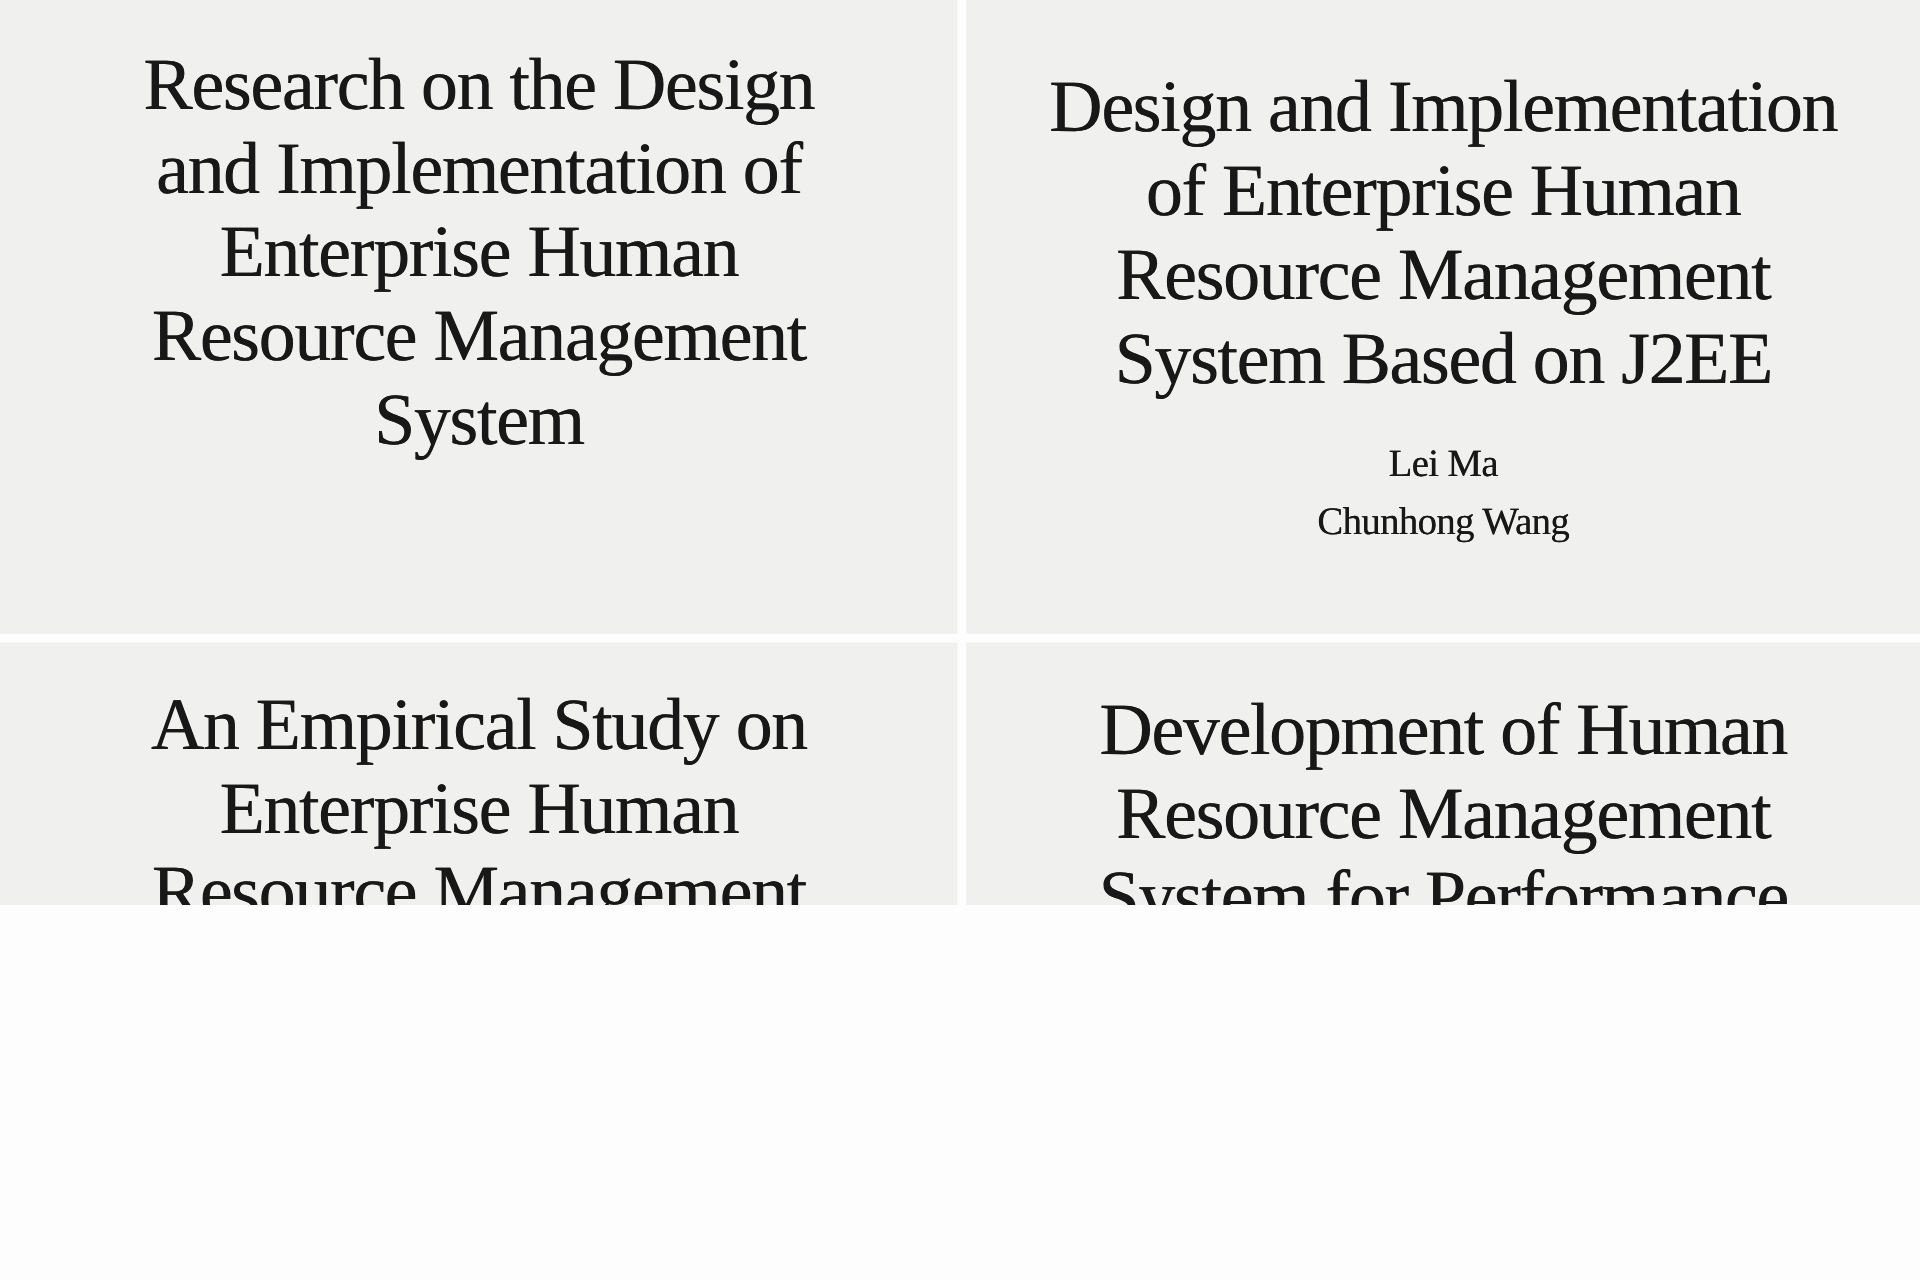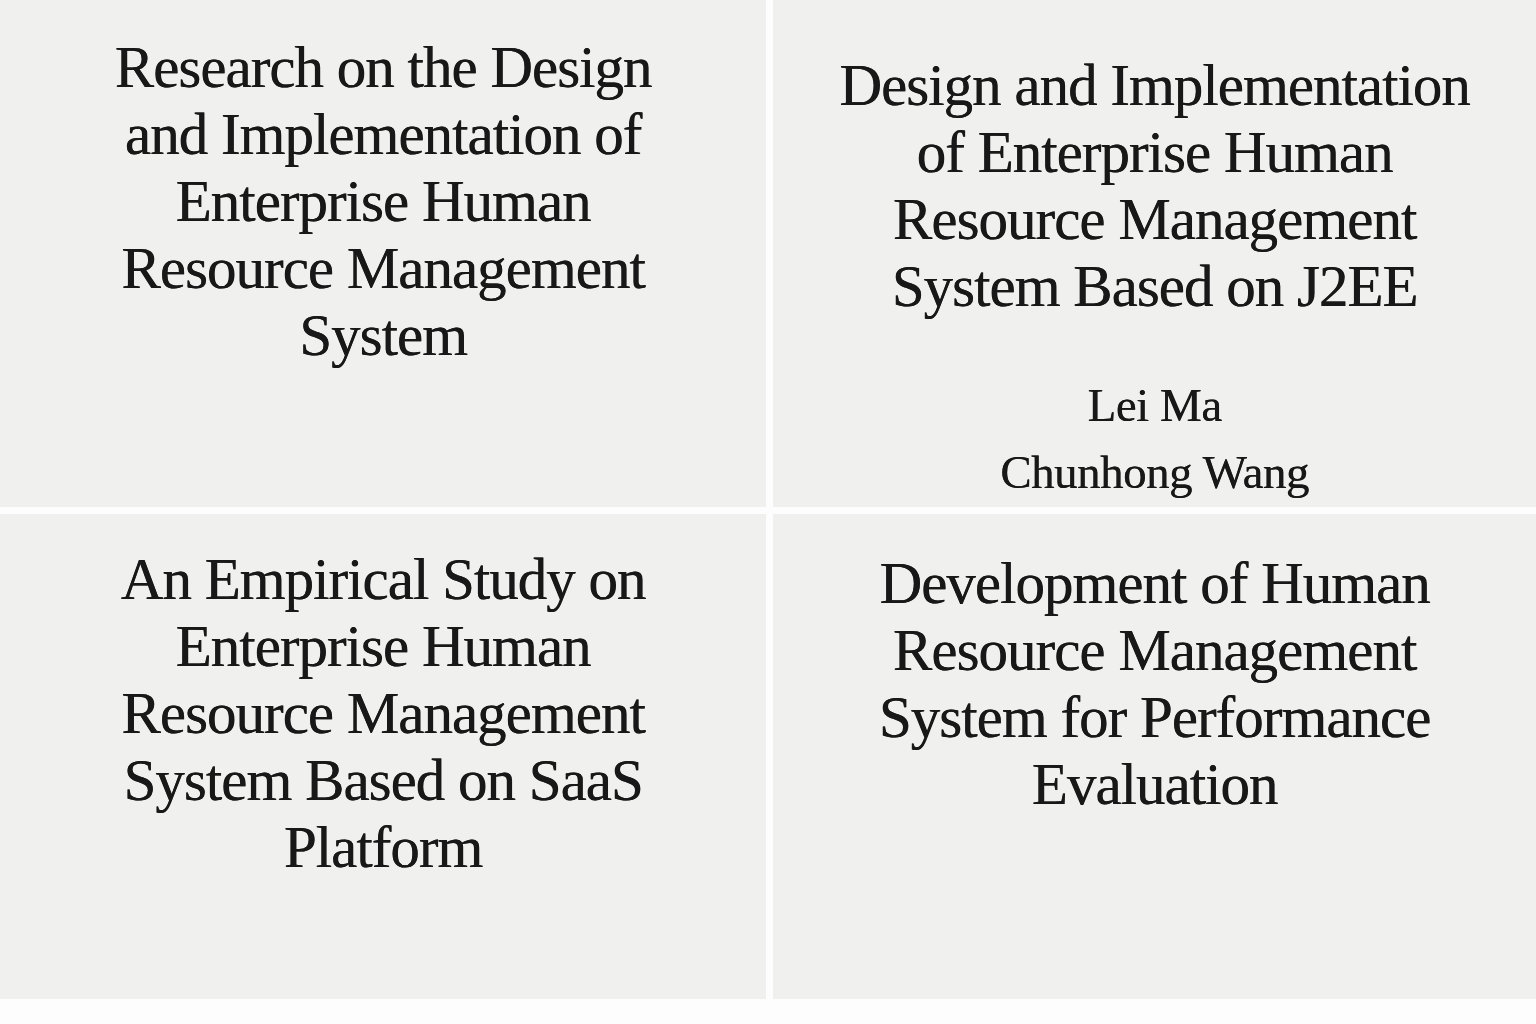--- a/index.html
+++ b/index.html
@@ -2,21 +2,21 @@
 <html><head>
 <meta charset="utf-8">
 <style>
   html, body {
     margin: 0;
     padding: 0;
     background: #fdfdfd;
   }
   .collage {
     width: 1536px;
-    height: 999px;
+    height: 724px;
     display: grid;
     grid-template-columns: 766px 1fr;
     grid-template-rows: 507px 1fr;
     gap: 7px;
     background: #fdfdfd;
     overflow: hidden;
     font-family: "Liberation Serif", "DejaVu Serif", serif;
   }
   .card {
     background: #f0f0ee;
@@ -28,31 +28,31 @@
     overflow: hidden;
   }
   .card .title {
     font-size: 59px;
     line-height: 67px;
     white-space: pre-line;
     letter-spacing: -1px;
     text-shadow: 0.4px 0 0 currentColor;
   }
   .card .authors {
-    font-size: 47px;
-    line-height: 67px;
+    font-size: 31px;
+    line-height: 46px;
     white-space: pre-line;
     letter-spacing: -0.5px;
     text-shadow: 0.3px 0 0 currentColor;
   }
   
   .card-tl { padding-top: 34px; }
   .card-tl .title { margin-bottom: 43px; }
   .card-tr { padding-top: 52px; }
-  .card-tr .title { margin-bottom: 52px; }
+  .card-tr .title { margin-bottom: 28px; }
   .card-bl { padding-top: 32px; }
   .card-bl .title { margin-bottom: 14px; }
   .card-br { padding-top: 36px; }
   .card-br .title { margin-bottom: 36px; }
 </style>
 </head>
 <body>
 
 <div class="collage">
 

